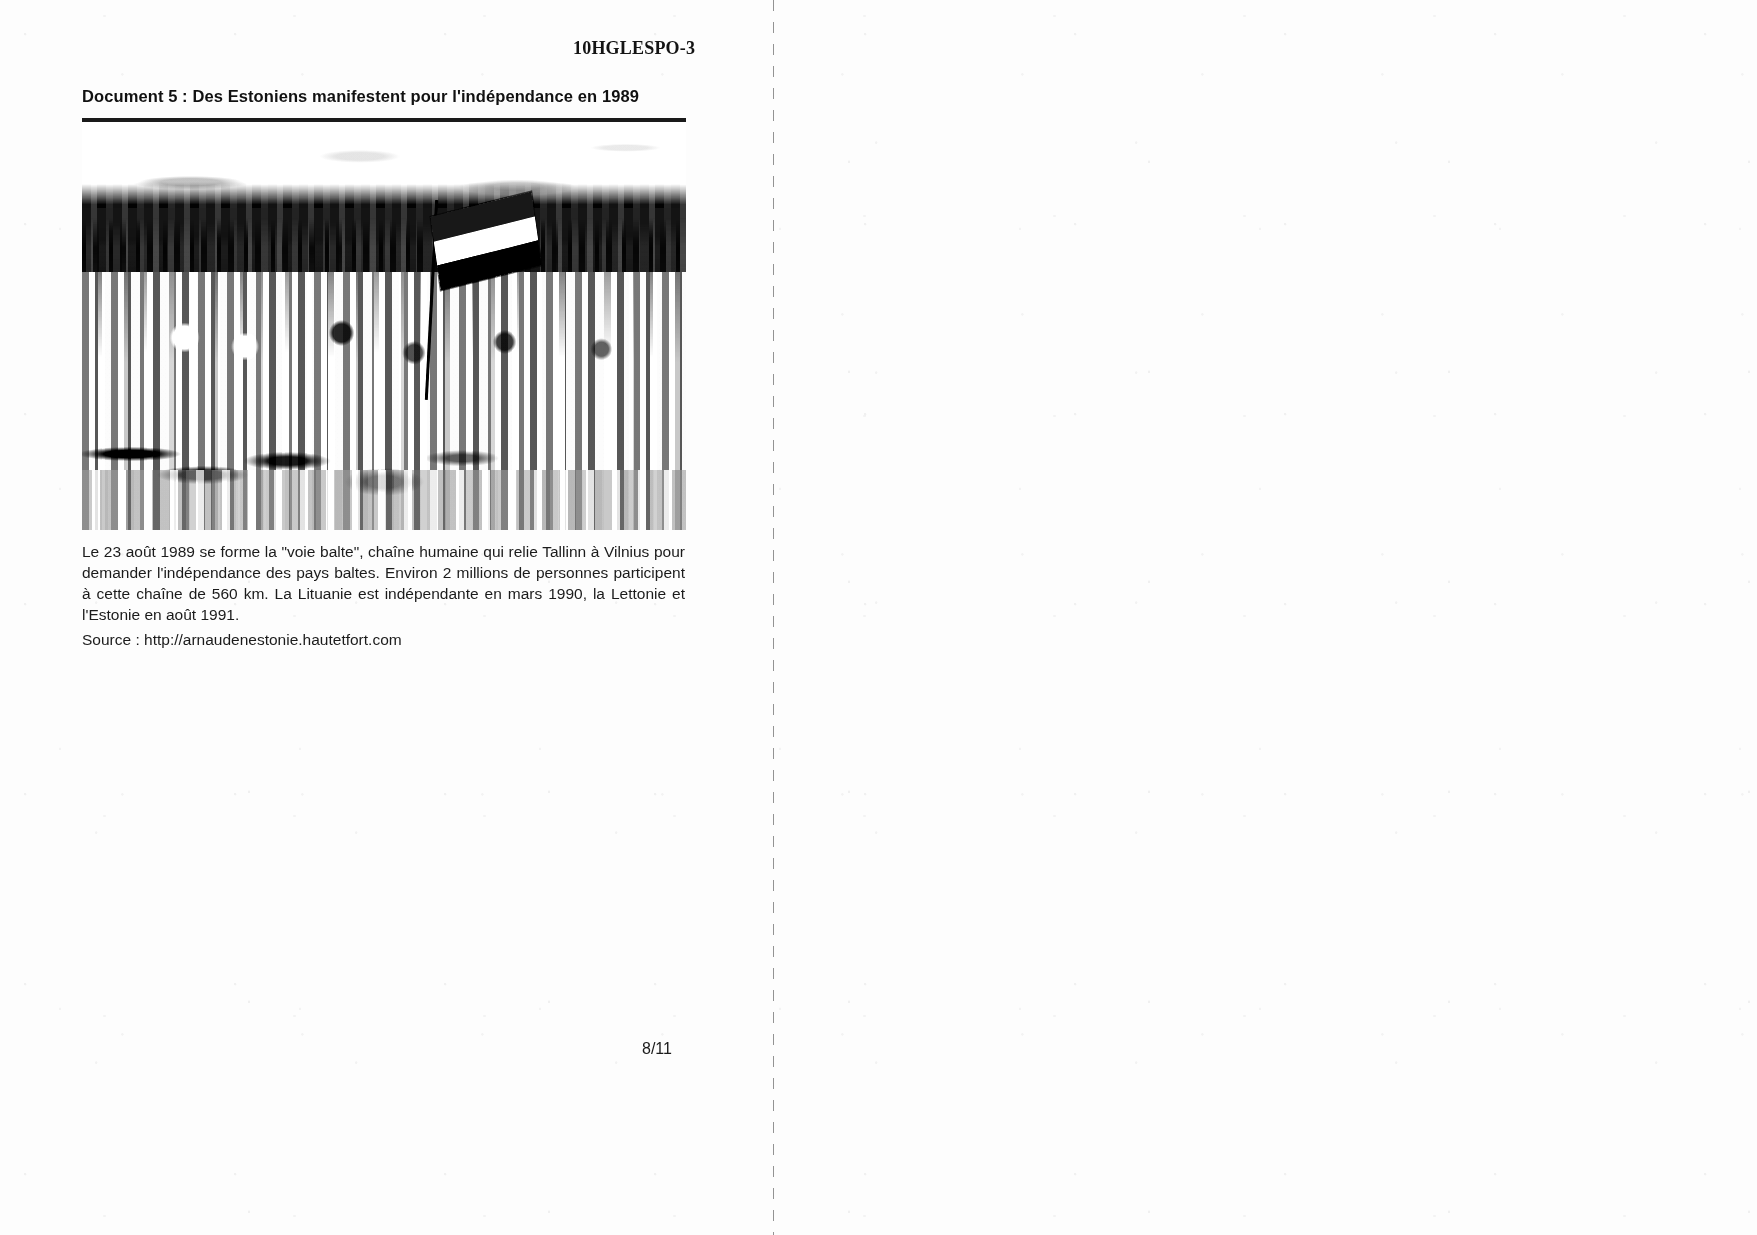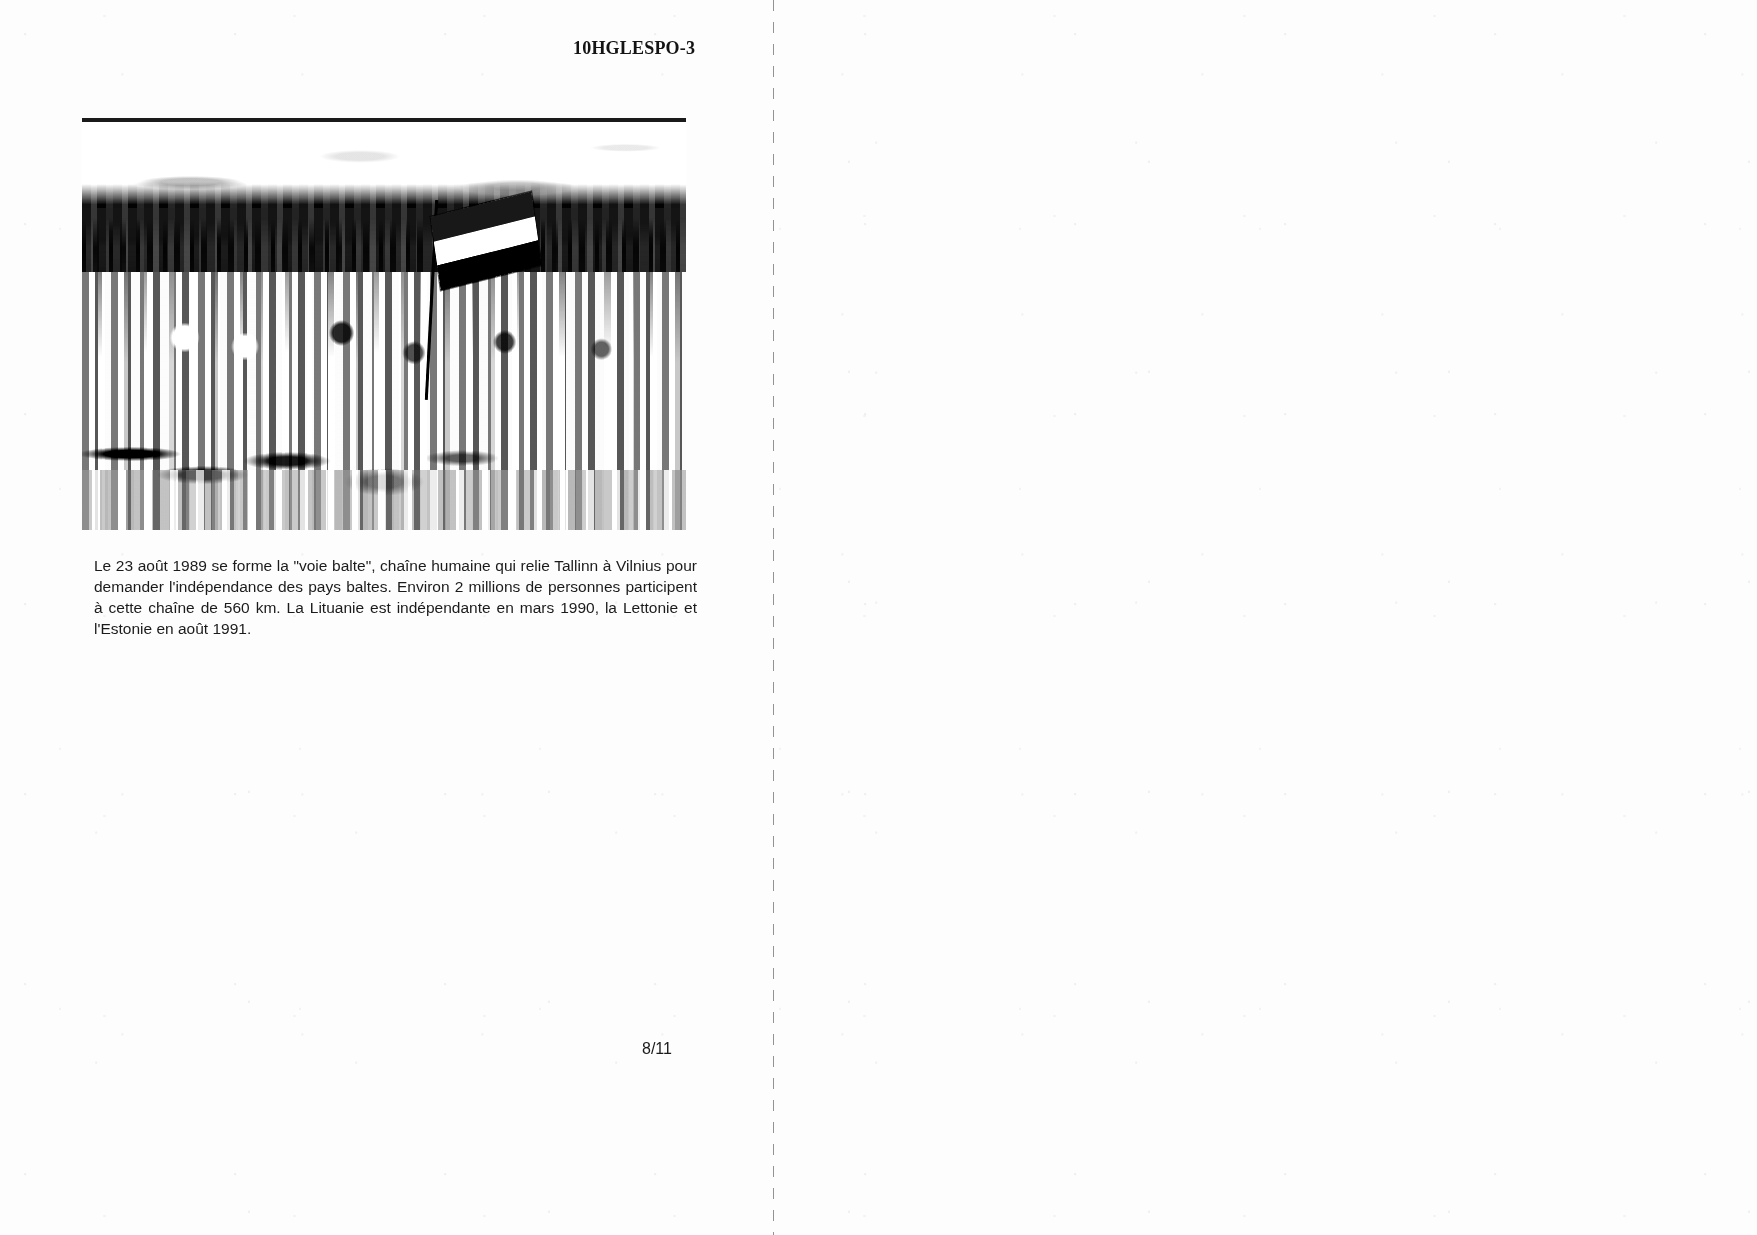--- a/index.html
+++ b/index.html
@@ -210,27 +210,26 @@
         rgba(150,150,150,0.6) 0 10px,
         rgba(250,250,250,0.7) 10px 18px,
         rgba(120,120,120,0.5) 18px 26px
       );
   }
 
   
   .caption {
     position: absolute;
     left: 82px;
-    top: 555px;
+    top: 541px;
     width: 603px;
     font-size: 15.5px;
     line-height: 21px;
     text-align: justify;
     color: #1b1b1b;
-    margin-left: 12px;
   }
   .source {
     position: absolute;
     left: 82px;
     top: 631px;
     width: 603px;
     font-size: 15.5px;
     color: #1b1b1b;
   }
 
@@ -245,20 +244,21 @@
 </style>
 </head>
 <body>
 
 <div class="page">
 
   <div class="scan-edge"></div>
 
   <div class="doc-code">10HGLESPO-3</div>
 
+  <div class="doc-title">Document 5 : Des Estoniens manifestent pour l'indépendance en 1989</div>
 
   <div class="photo-frame">
     <div class="photo-inner">
       <div class="sky"></div>
       <div class="treeline"></div>
       <div class="treeline2"></div>
       <div class="crowd-mass"></div>
       <div class="streaks"></div>
       <div class="heads"></div>
       <div class="figures"></div>
@@ -267,16 +267,17 @@
         <div class="b"></div>
         <div class="w"></div>
         <div class="k"></div>
       </div>
       <div class="ground"></div>
     </div>
   </div>
 
   <div class="caption">Le 23 août 1989 se forme la  "voie balte", chaîne humaine qui relie Tallinn à Vilnius pour demander l'indépendance des pays baltes. Environ 2 millions de personnes participent à cette chaîne de 560 km. La Lituanie est indépendante en mars 1990, la Lettonie et l'Estonie en août 1991.</div>
 
+  <div class="source">Source : http://arnaudenestonie.hautetfort.com</div>
 
   <div class="page-number">8/11</div>
 
 </div>
 
 </body></html>

